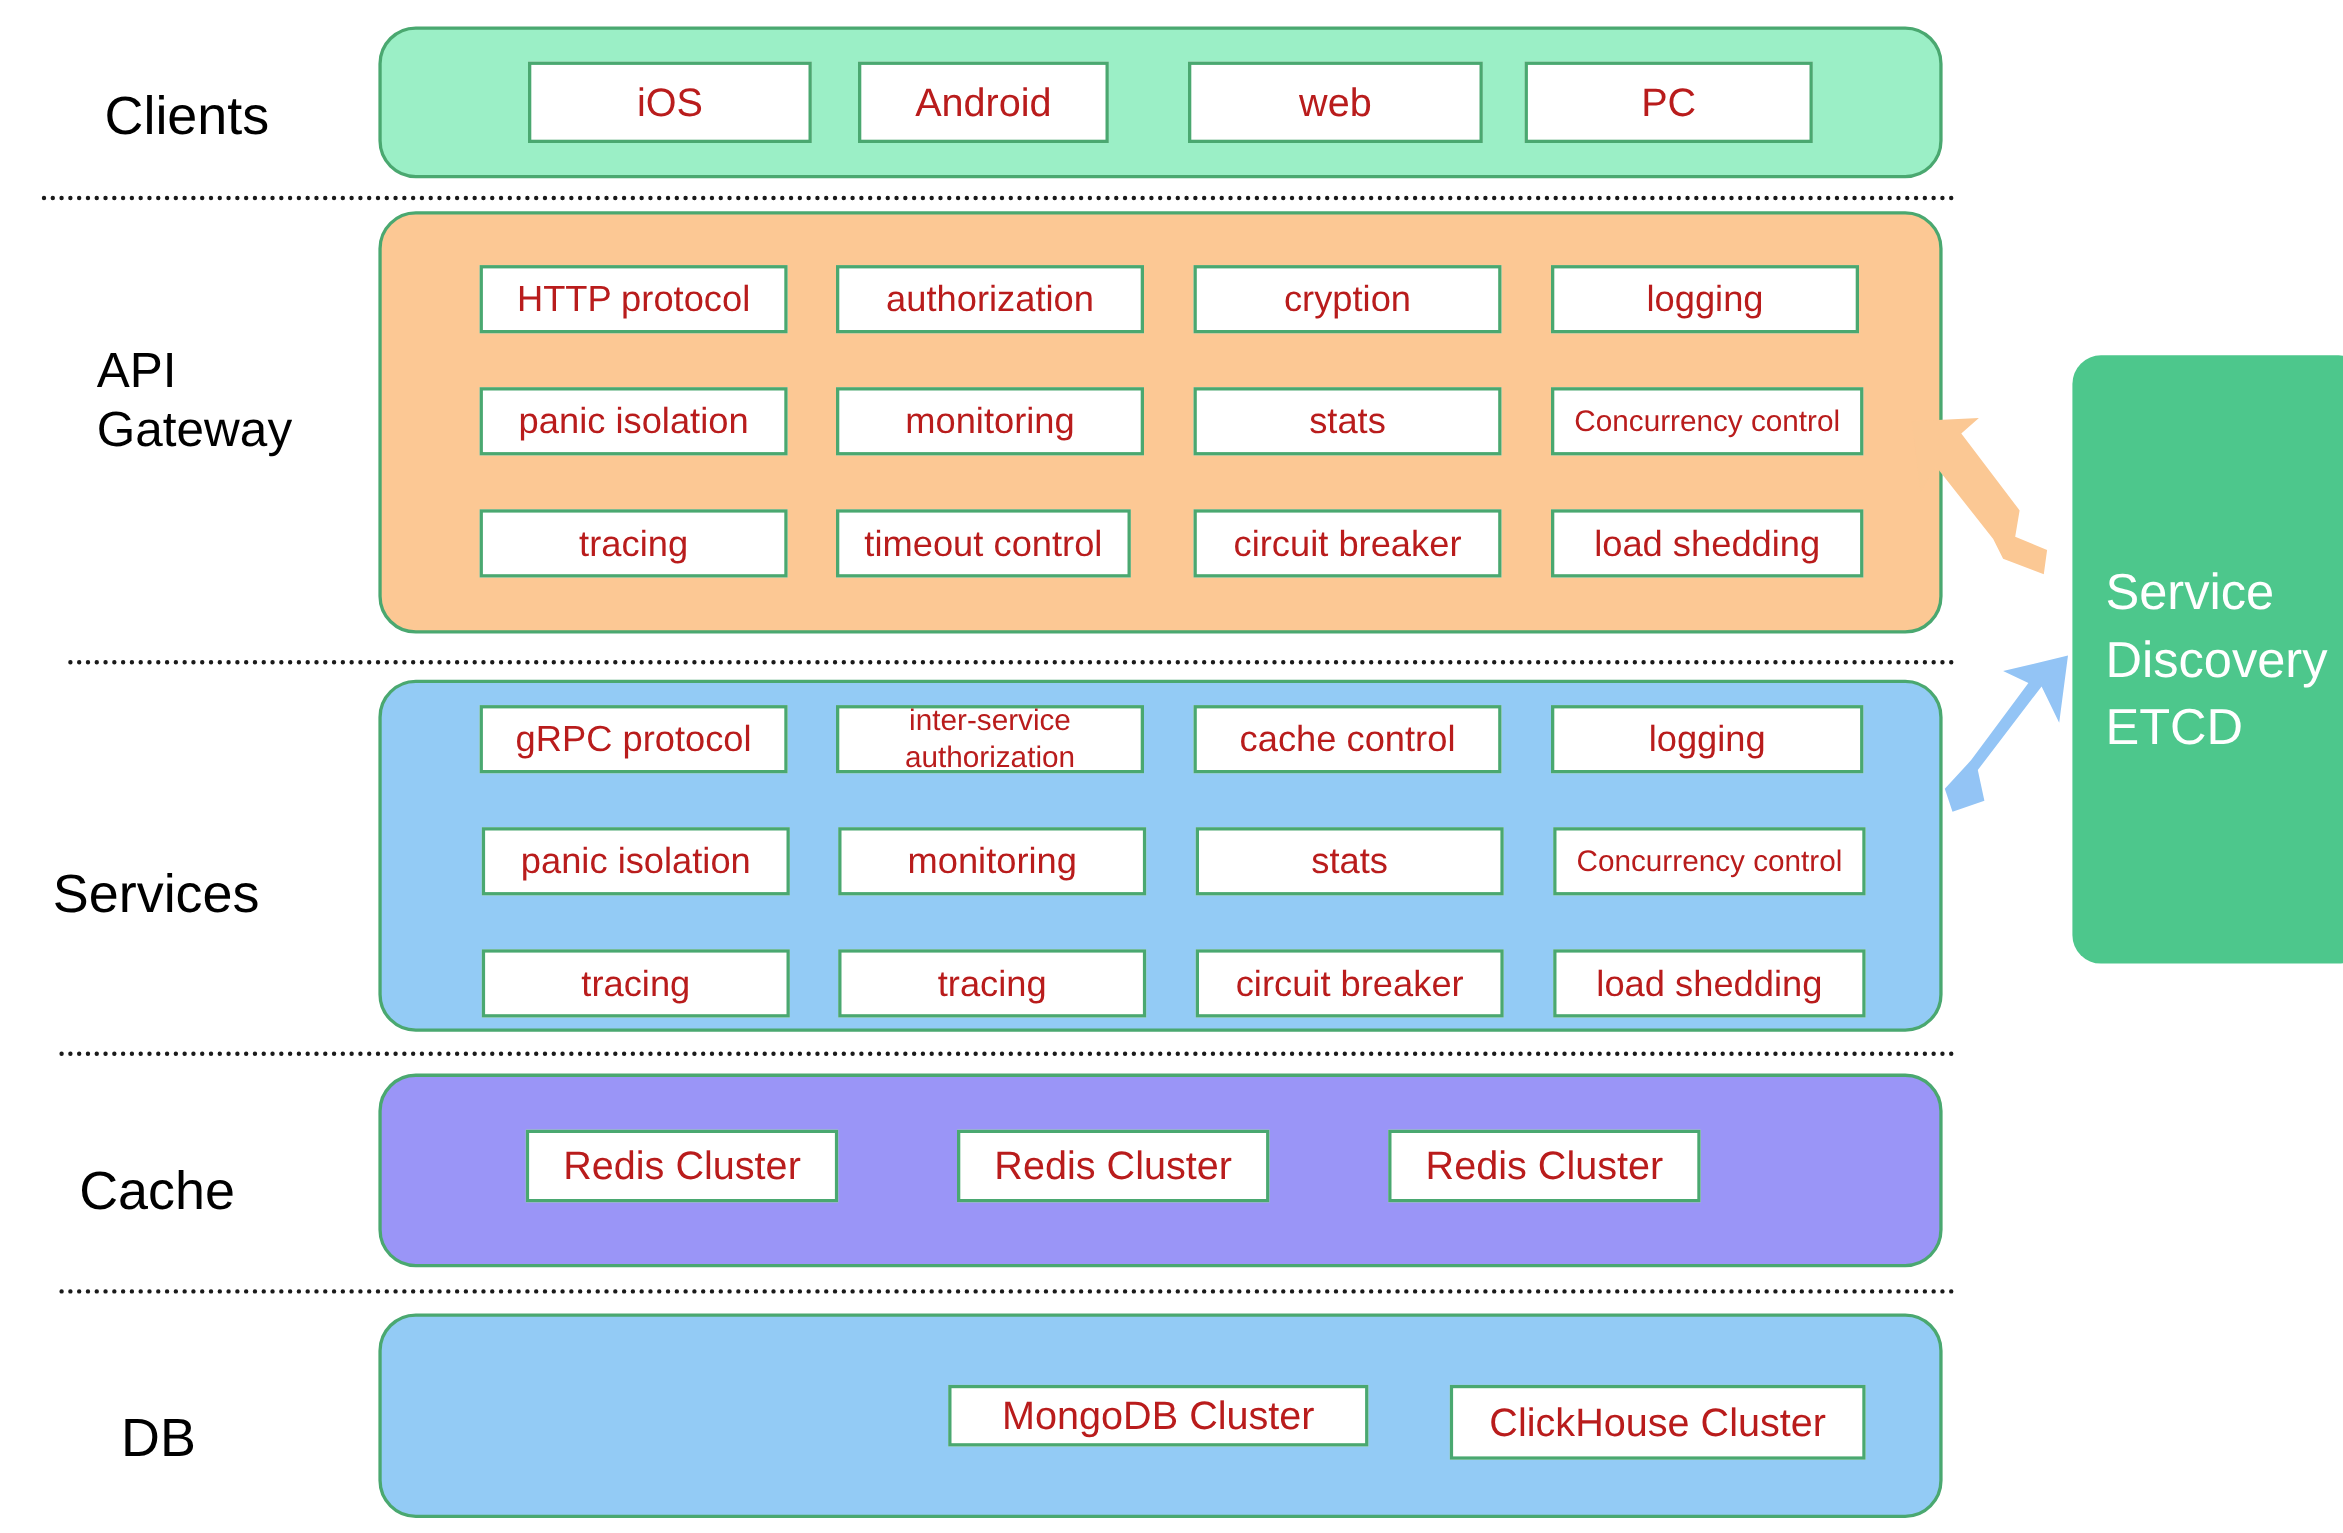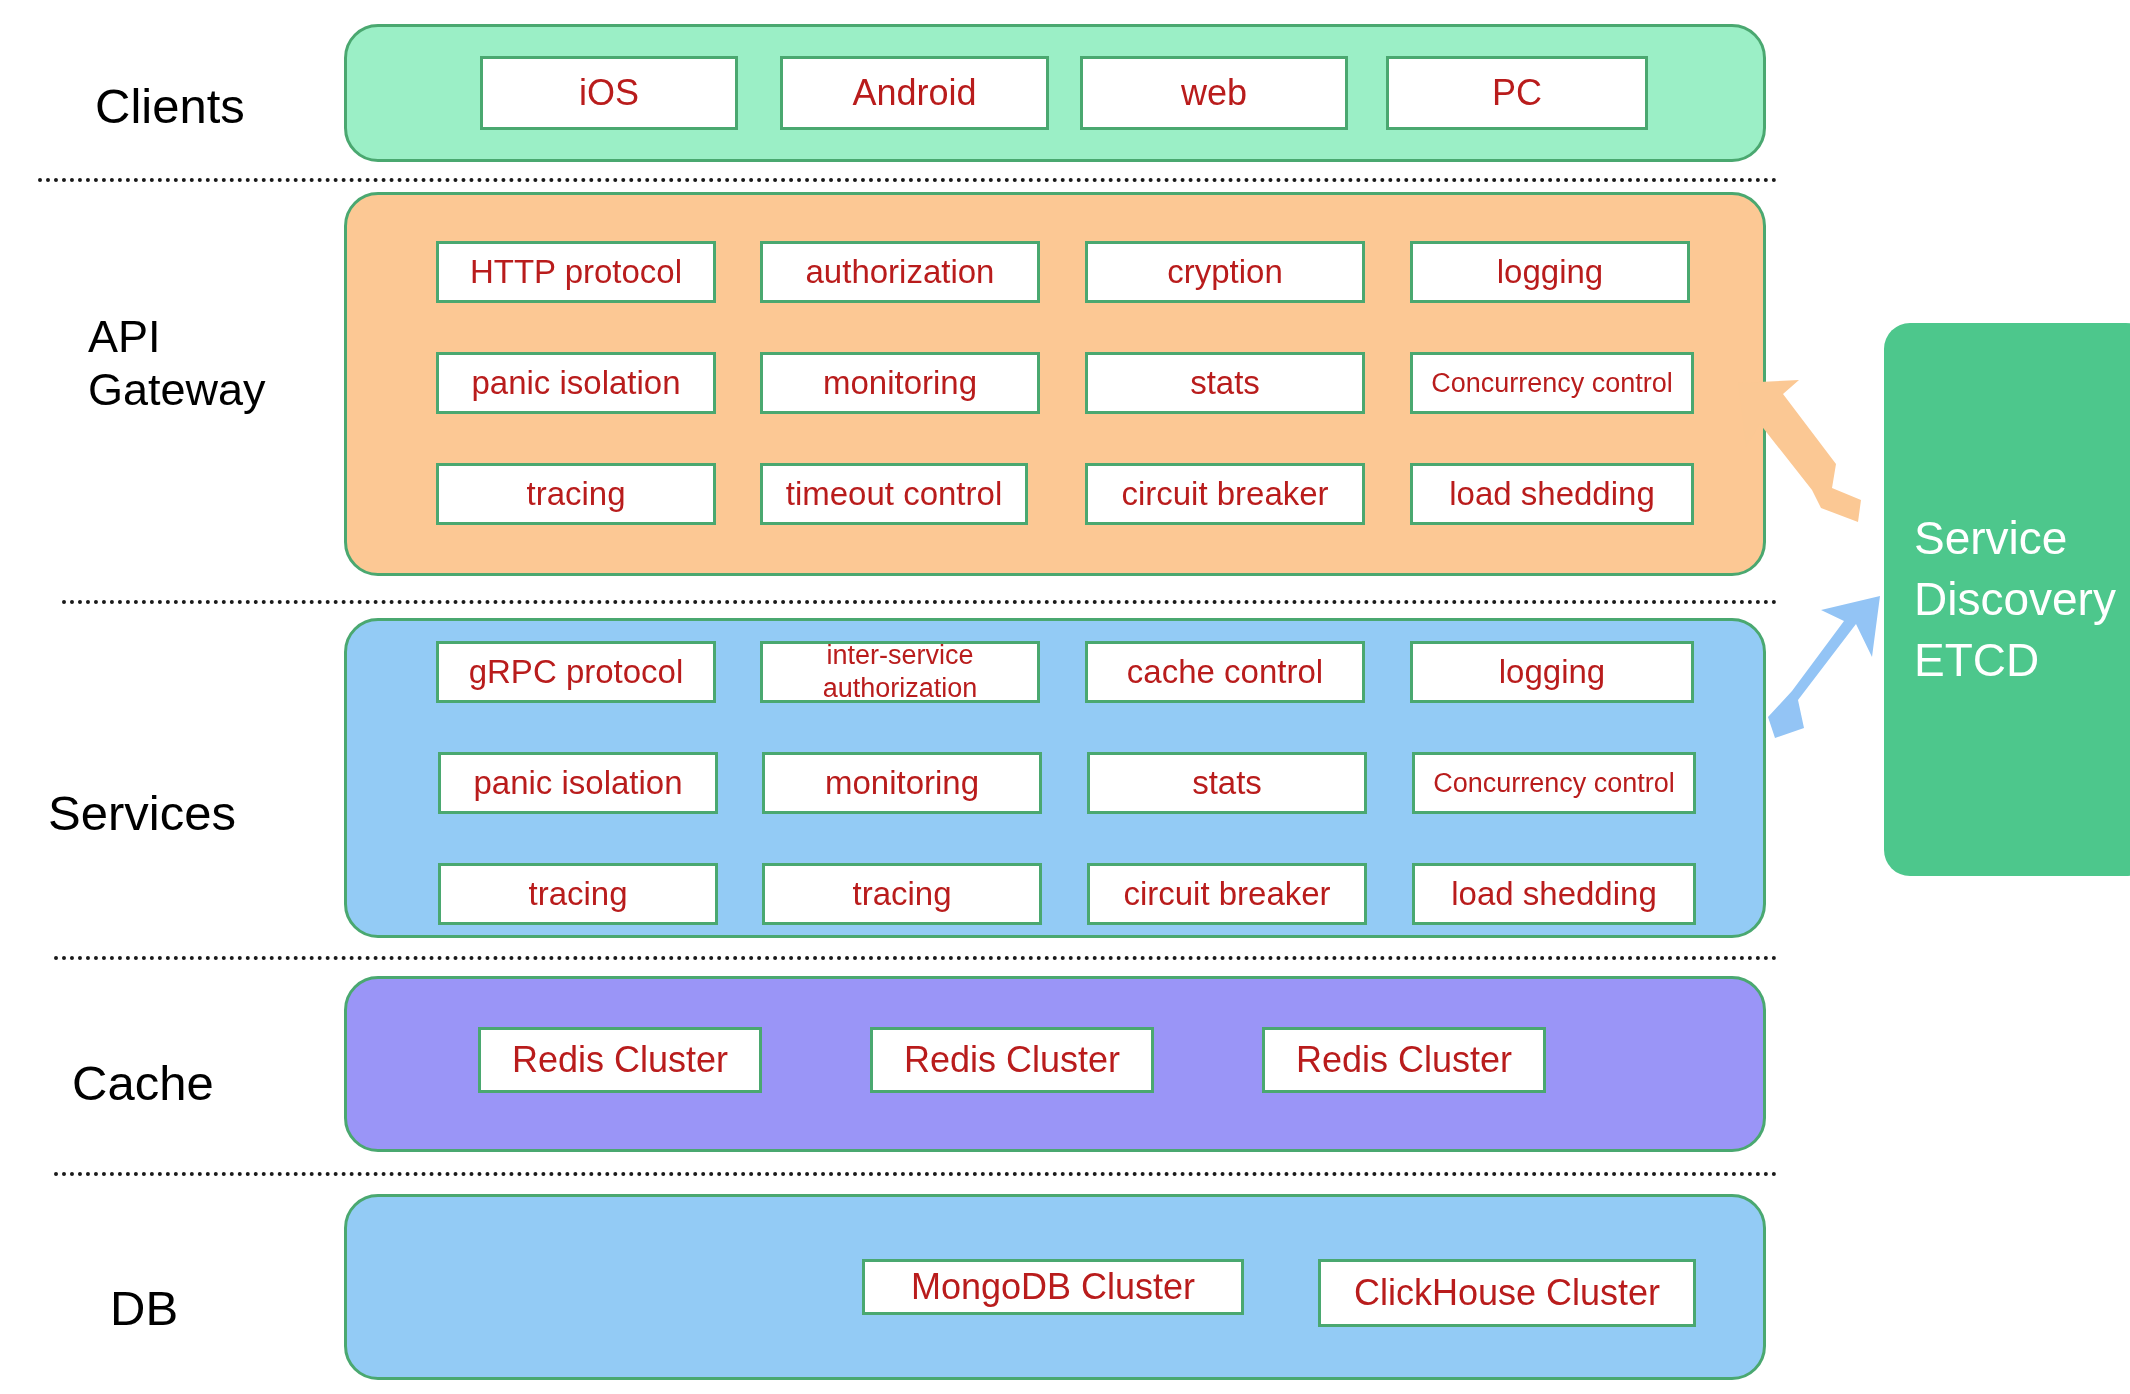--- a/index.html
+++ b/index.html
@@ -112,21 +112,21 @@
   <div class="row-label" style="left:110px; top:1280px; font-size:49px;">DB</div>
 
   <div class="divider" style="left:38px; top:178px; width:1740px;"></div>
   <div class="divider" style="left:62px; top:600px; width:1716px;"></div>
   <div class="divider" style="left:54px; top:956px; width:1724px;"></div>
   <div class="divider" style="left:54px; top:1172px; width:1724px;"></div>
 
   <div class="band band-clients" style="left:344px; top:24px; width:1422px; height:138px;"></div>
 
   <div class="cell big" style="left:480px; top:56px; width:258px; height:74px;">iOS</div>
-  <div class="cell big" style="left:780px; top:56px; width:269px; height:74px;">Android</div>
+  <div class="cell big" style="left:780px; top:56px; width:228px; height:74px;">Android</div>
   <div class="cell big" style="left:1386px; top:56px; width:262px; height:74px;">PC</div>
   <div class="cell big" style="left:1080px; top:56px; width:268px; height:74px;">web</div>
 
   <div class="band band-gateway" style="left:344px; top:192px; width:1422px; height:384px;"></div>
 
   <div class="cell normal" style="left:436px; top:241px; width:280px; height:62px;">HTTP protocol</div>
   <div class="cell normal" style="left:760px; top:241px; width:280px; height:62px;">authorization</div>
   <div class="cell normal" style="left:1085px; top:241px; width:280px; height:62px;">cryption</div>
   <div class="cell normal" style="left:1410px; top:241px; width:280px; height:62px;">logging</div>
 

